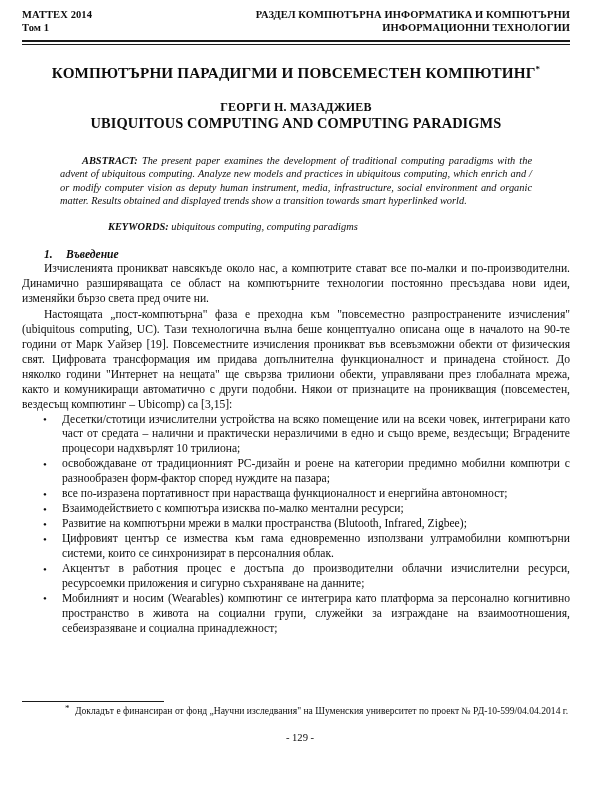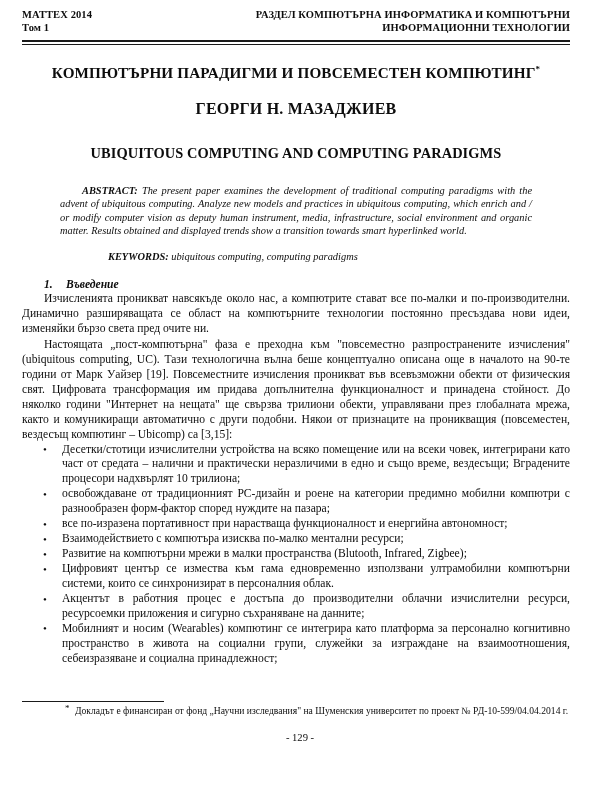--- a/index.html
+++ b/index.html
@@ -57,30 +57,29 @@
     letter-spacing: .15px;
     margin-top: 19px;
   }
   .title-bg sup {
     font-size: 9px;
     vertical-align: super;
   }
   .author-bg {
     text-align: center;
     font-weight: bold;
-    font-size: 16px;
+    font-size: 12px;
     margin-top: 18px;
     letter-spacing: .2px;
   }
   .title-en {
     text-align: center;
     font-weight: bold;
     font-size: 14.4px;
     letter-spacing: .1px;
-    margin-top: 27px;
   }
   .author-en {
     text-align: center;
     font-weight: bold;
     font-size: 11px;
     margin-top: 18px;
     letter-spacing: .3px;
   }
 
   

